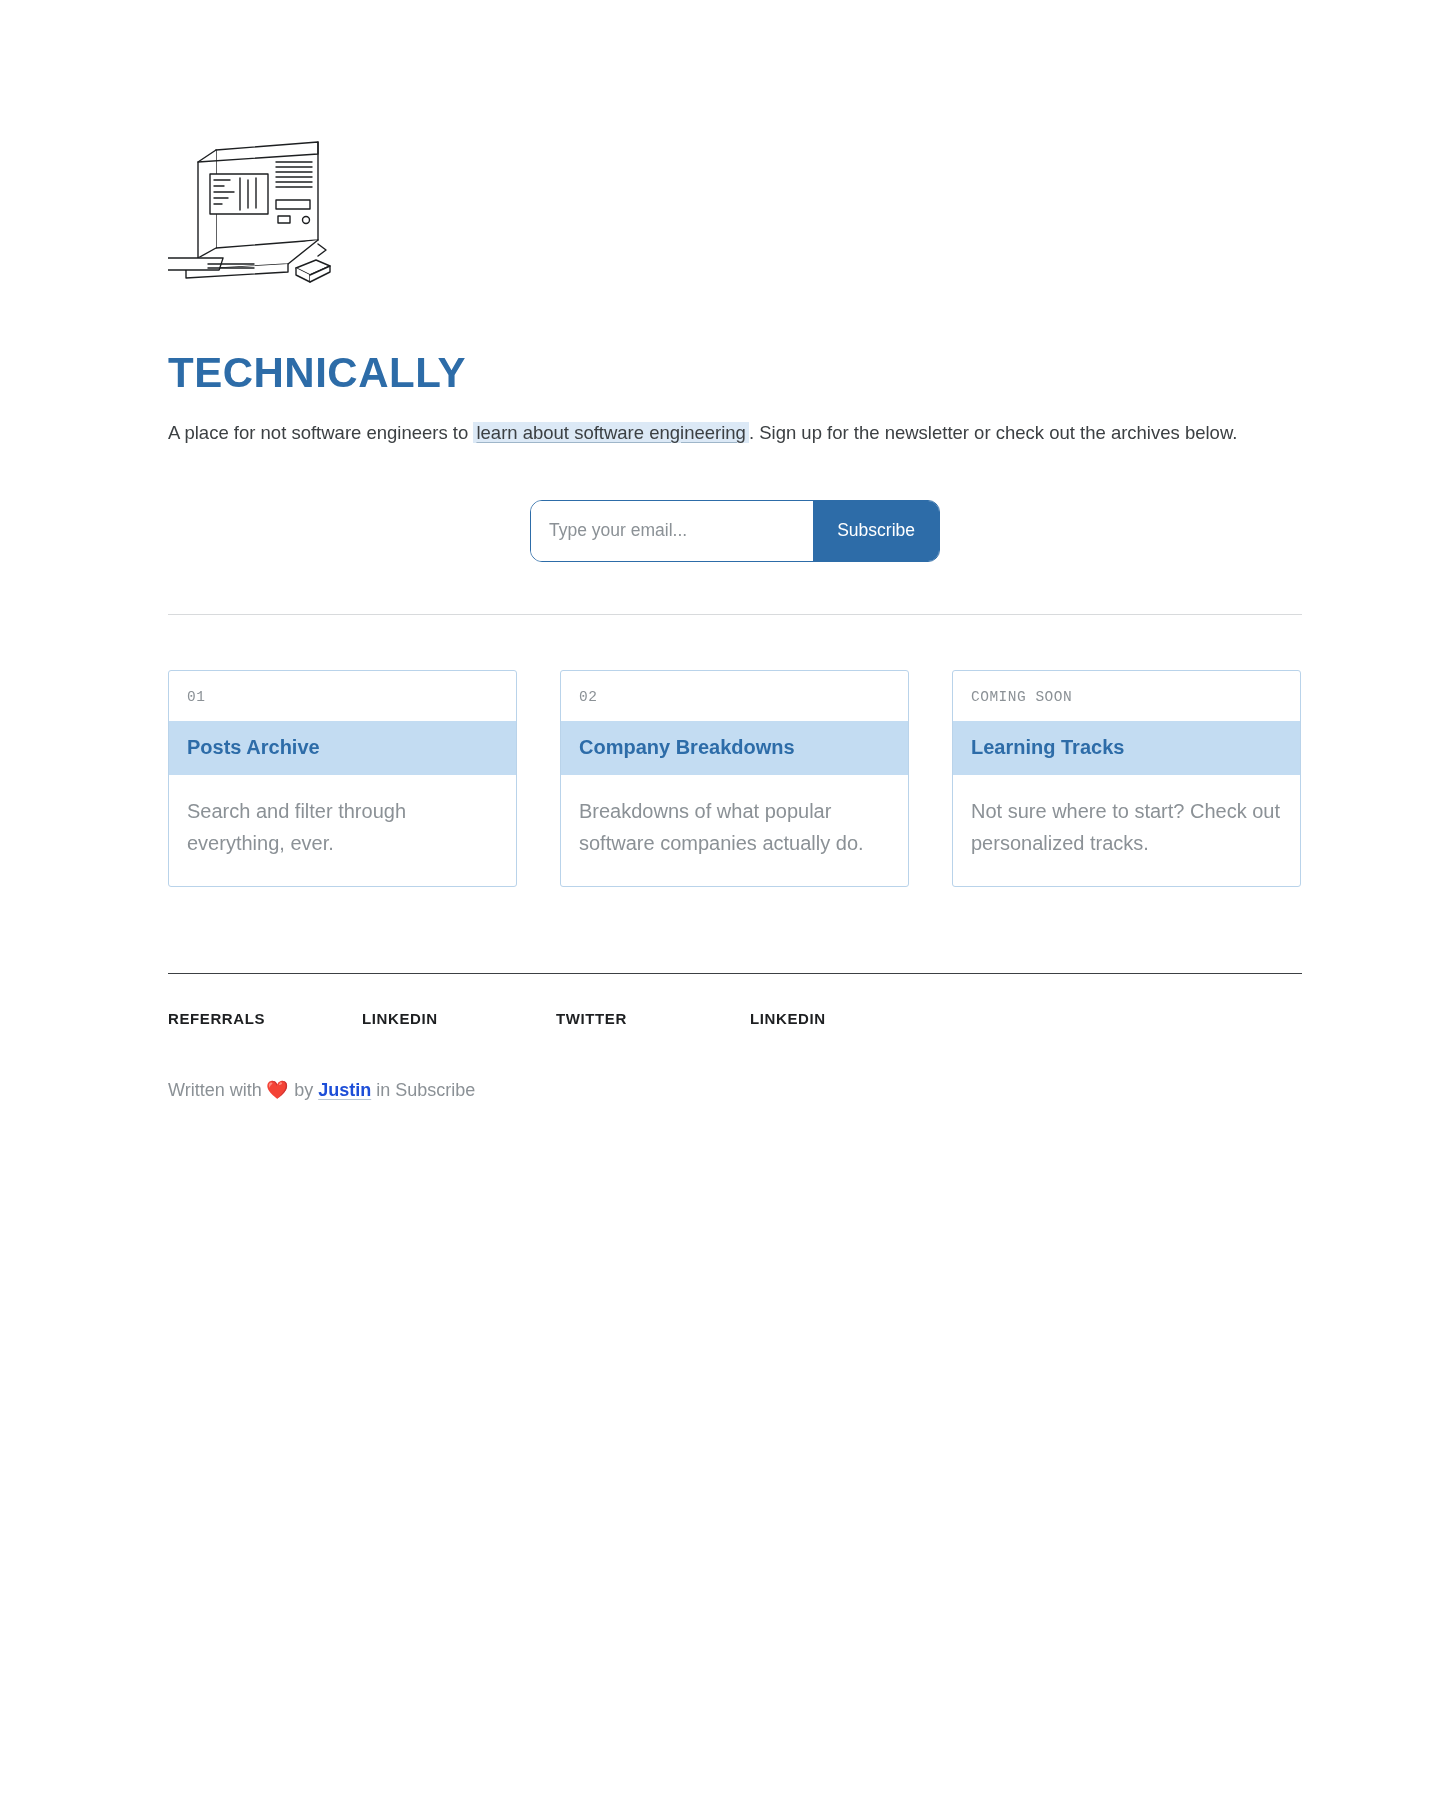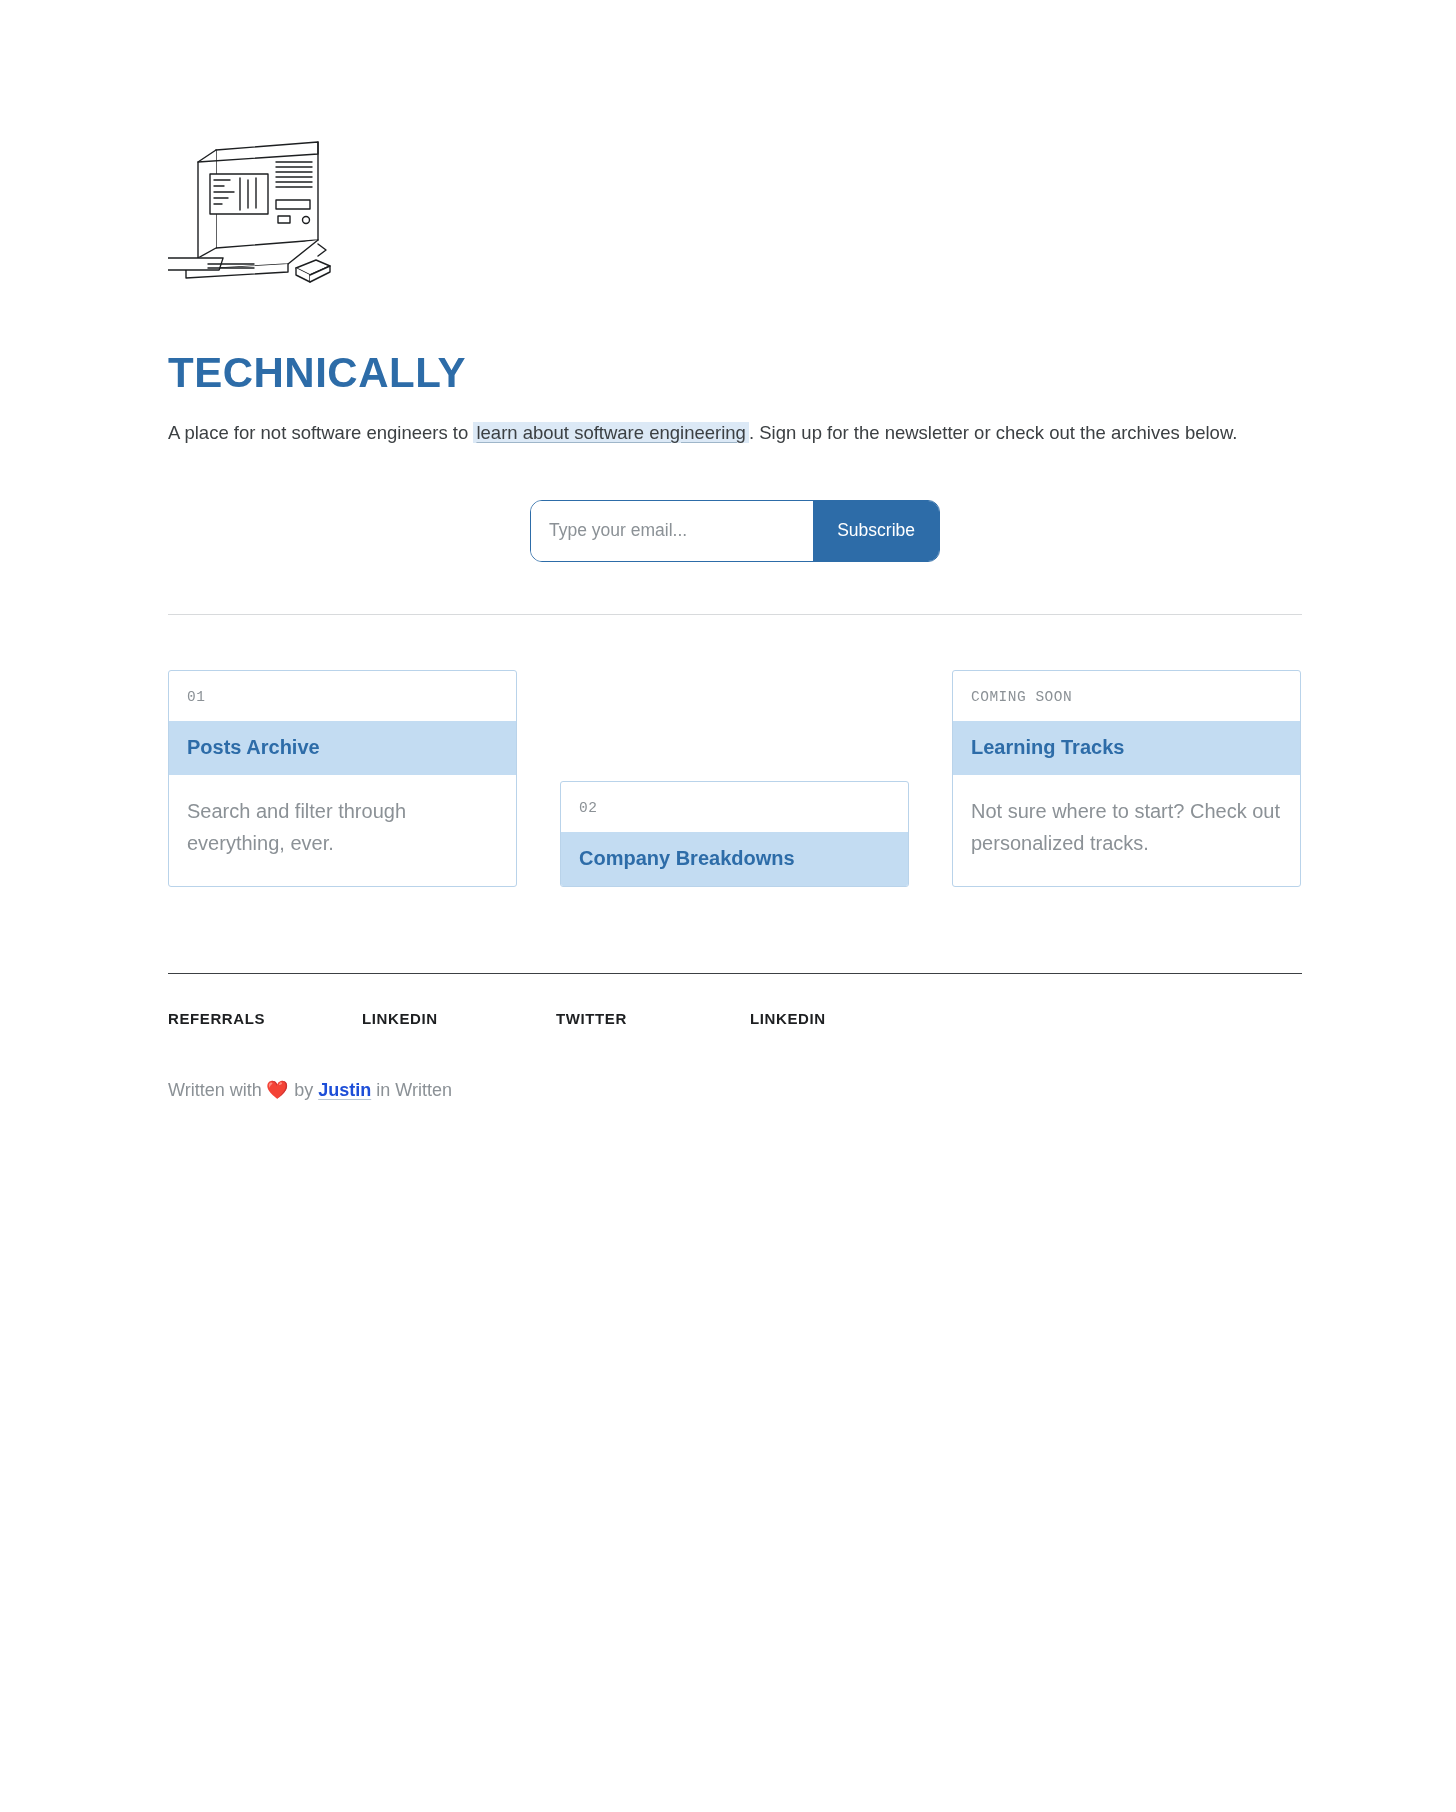--- a/index.html
+++ b/index.html
@@ -231,20 +231,21 @@
 
       <div class="card">
         <div class="card-num">01</div>
         <div class="card-title">Posts Archive</div>
         <div class="card-desc">Search and filter through everything, ever.</div>
       </div>
 
       <div class="card">
         <div class="card-num">02</div>
         <div class="card-title">Company Breakdowns</div>
+        <div class="card-desc">Breakdowns of what popular software companies actually do.</div>
       </div>
 
       <div class="card">
         <div class="card-num">COMING SOON</div>
         <div class="card-title">Learning Tracks</div>
         <div class="card-desc">Not sure where to start? Check out personalized tracks.</div>
       </div>
 
     </div>
 
@@ -255,17 +256,17 @@
       <a class="footer-link" href="#">LINKEDIN</a>
       <a class="footer-link" href="#">TWITTER</a>
       <a class="footer-link" href="#">LINKEDIN</a>
     </div>
 
     <div class="colophon">
       <span>Written with</span>
       <span class="heart">❤️</span>
       <span>by</span>
       <span class="author">Justin</span>
-      <span>in Written</span>
+      <span>in Subscribe</span>
     </div>
 
   </div>
 </div>
 
 </body></html>

